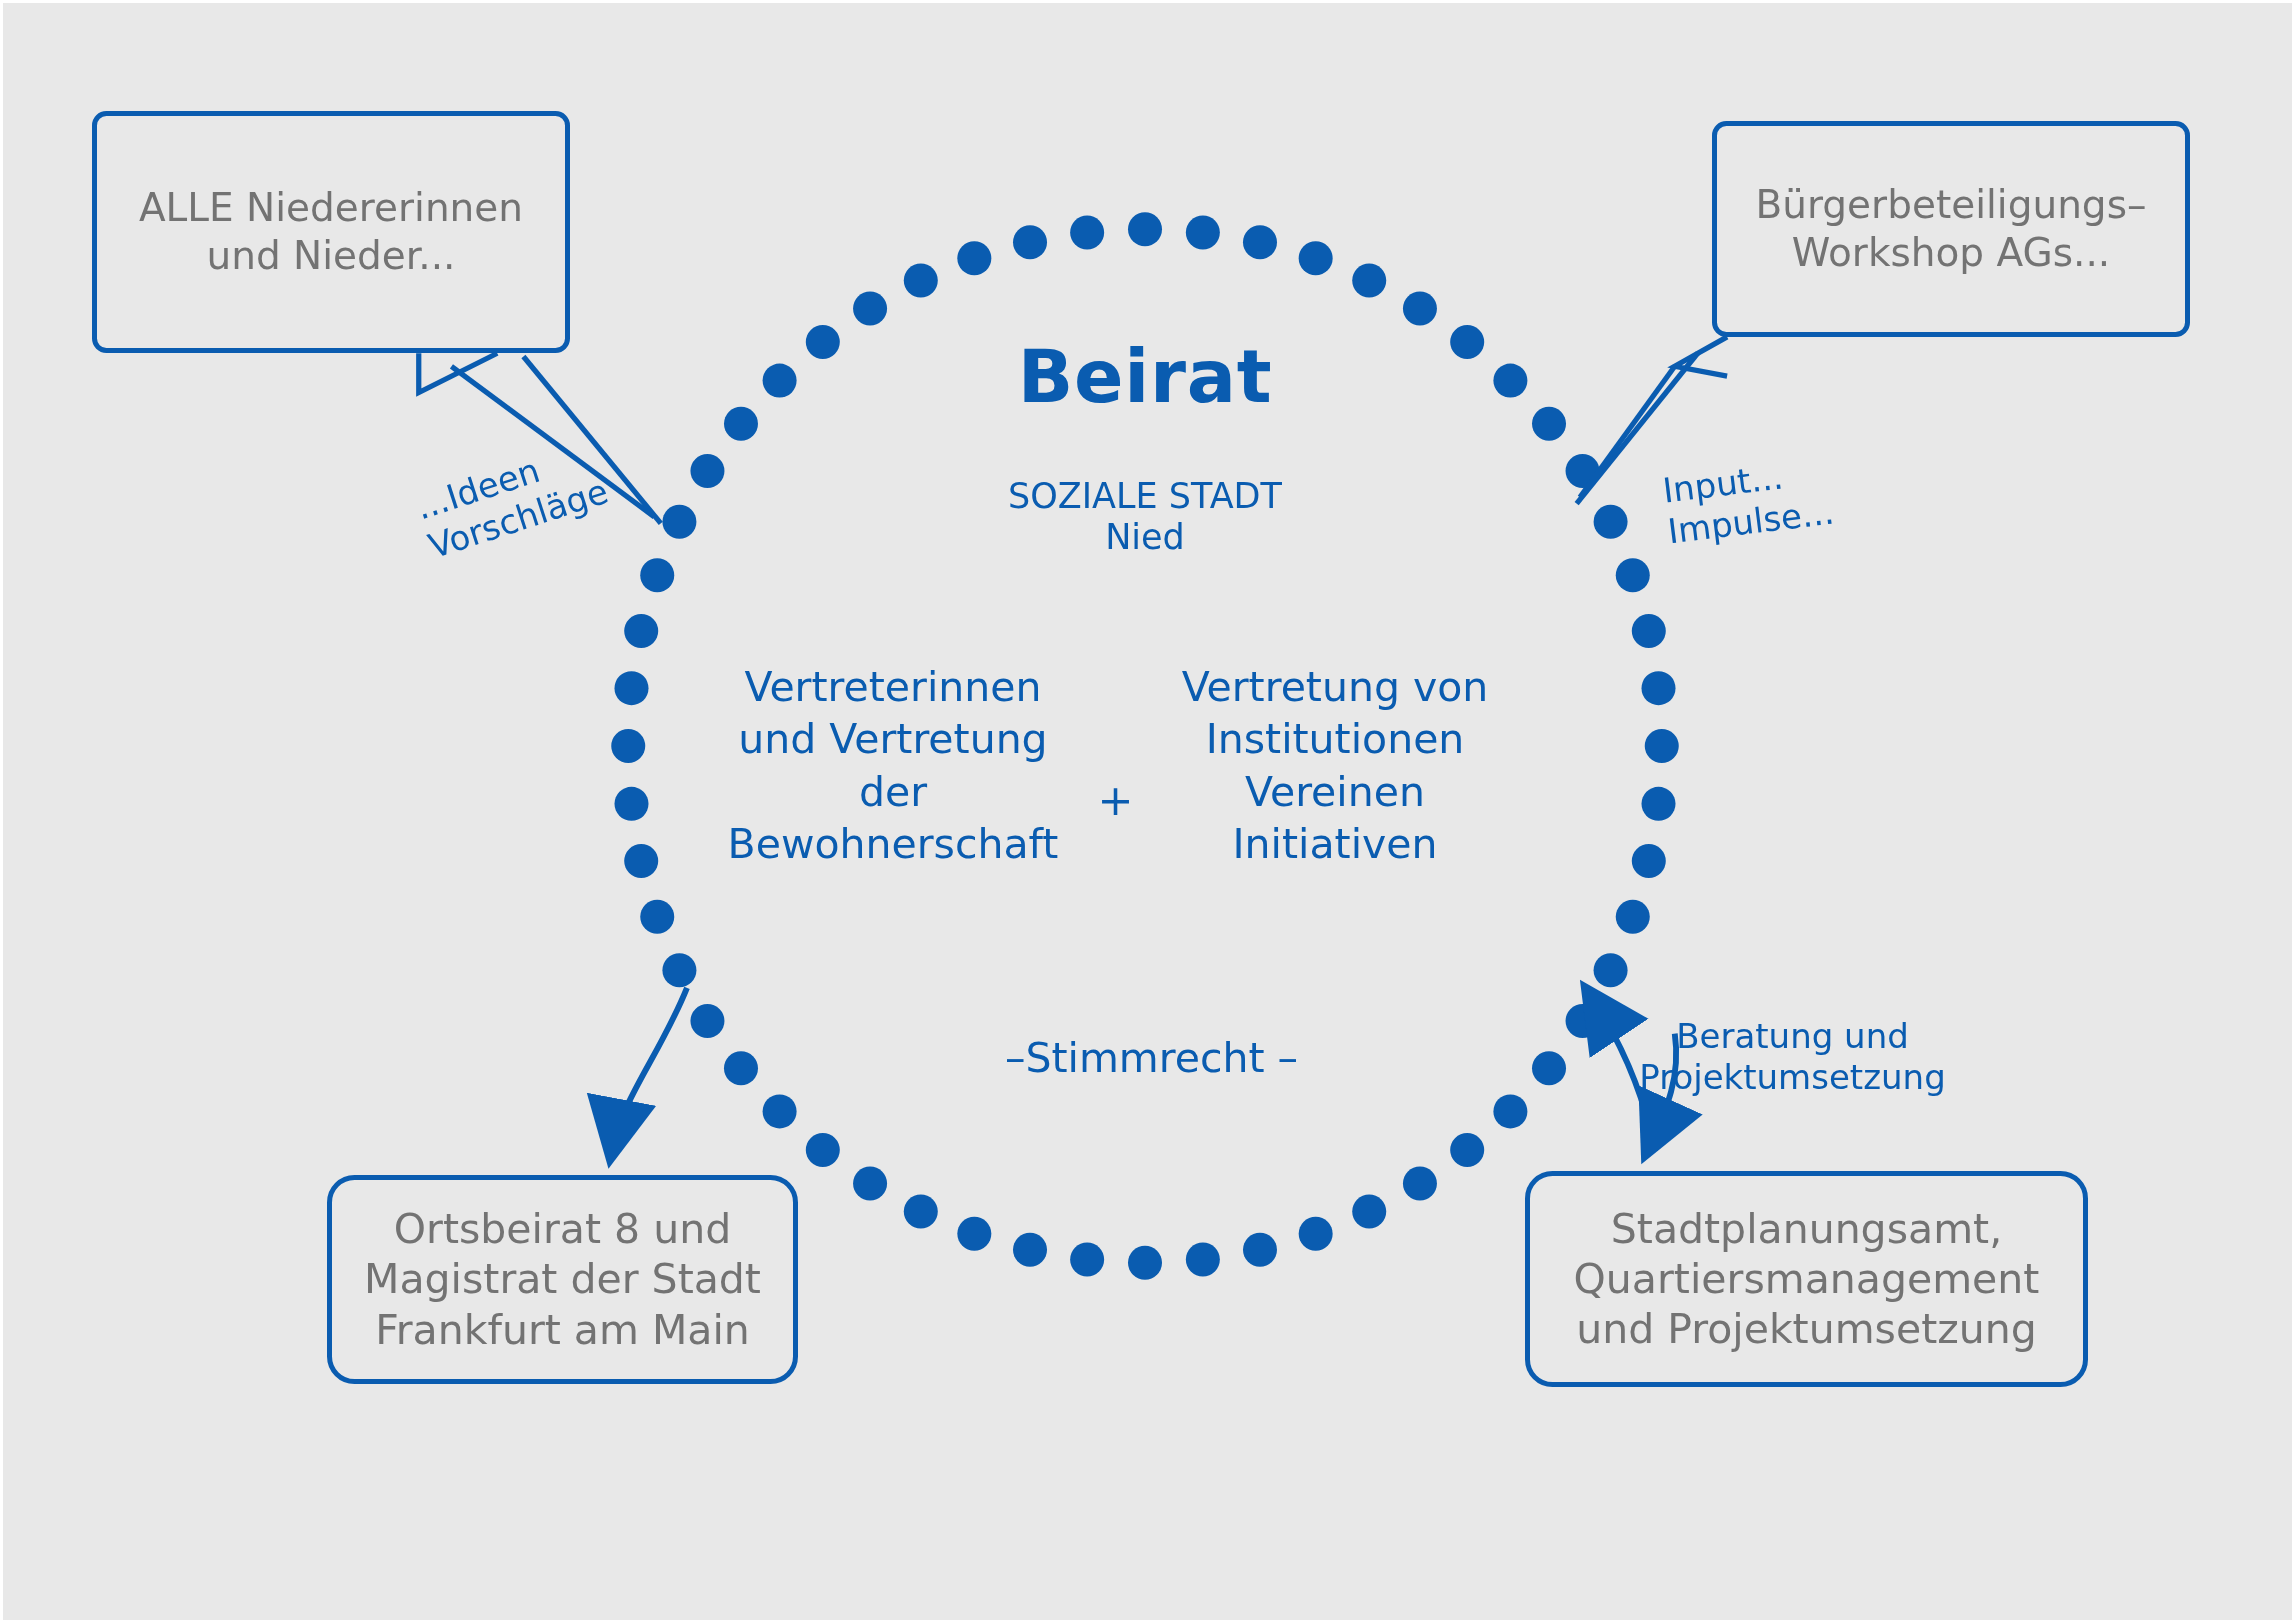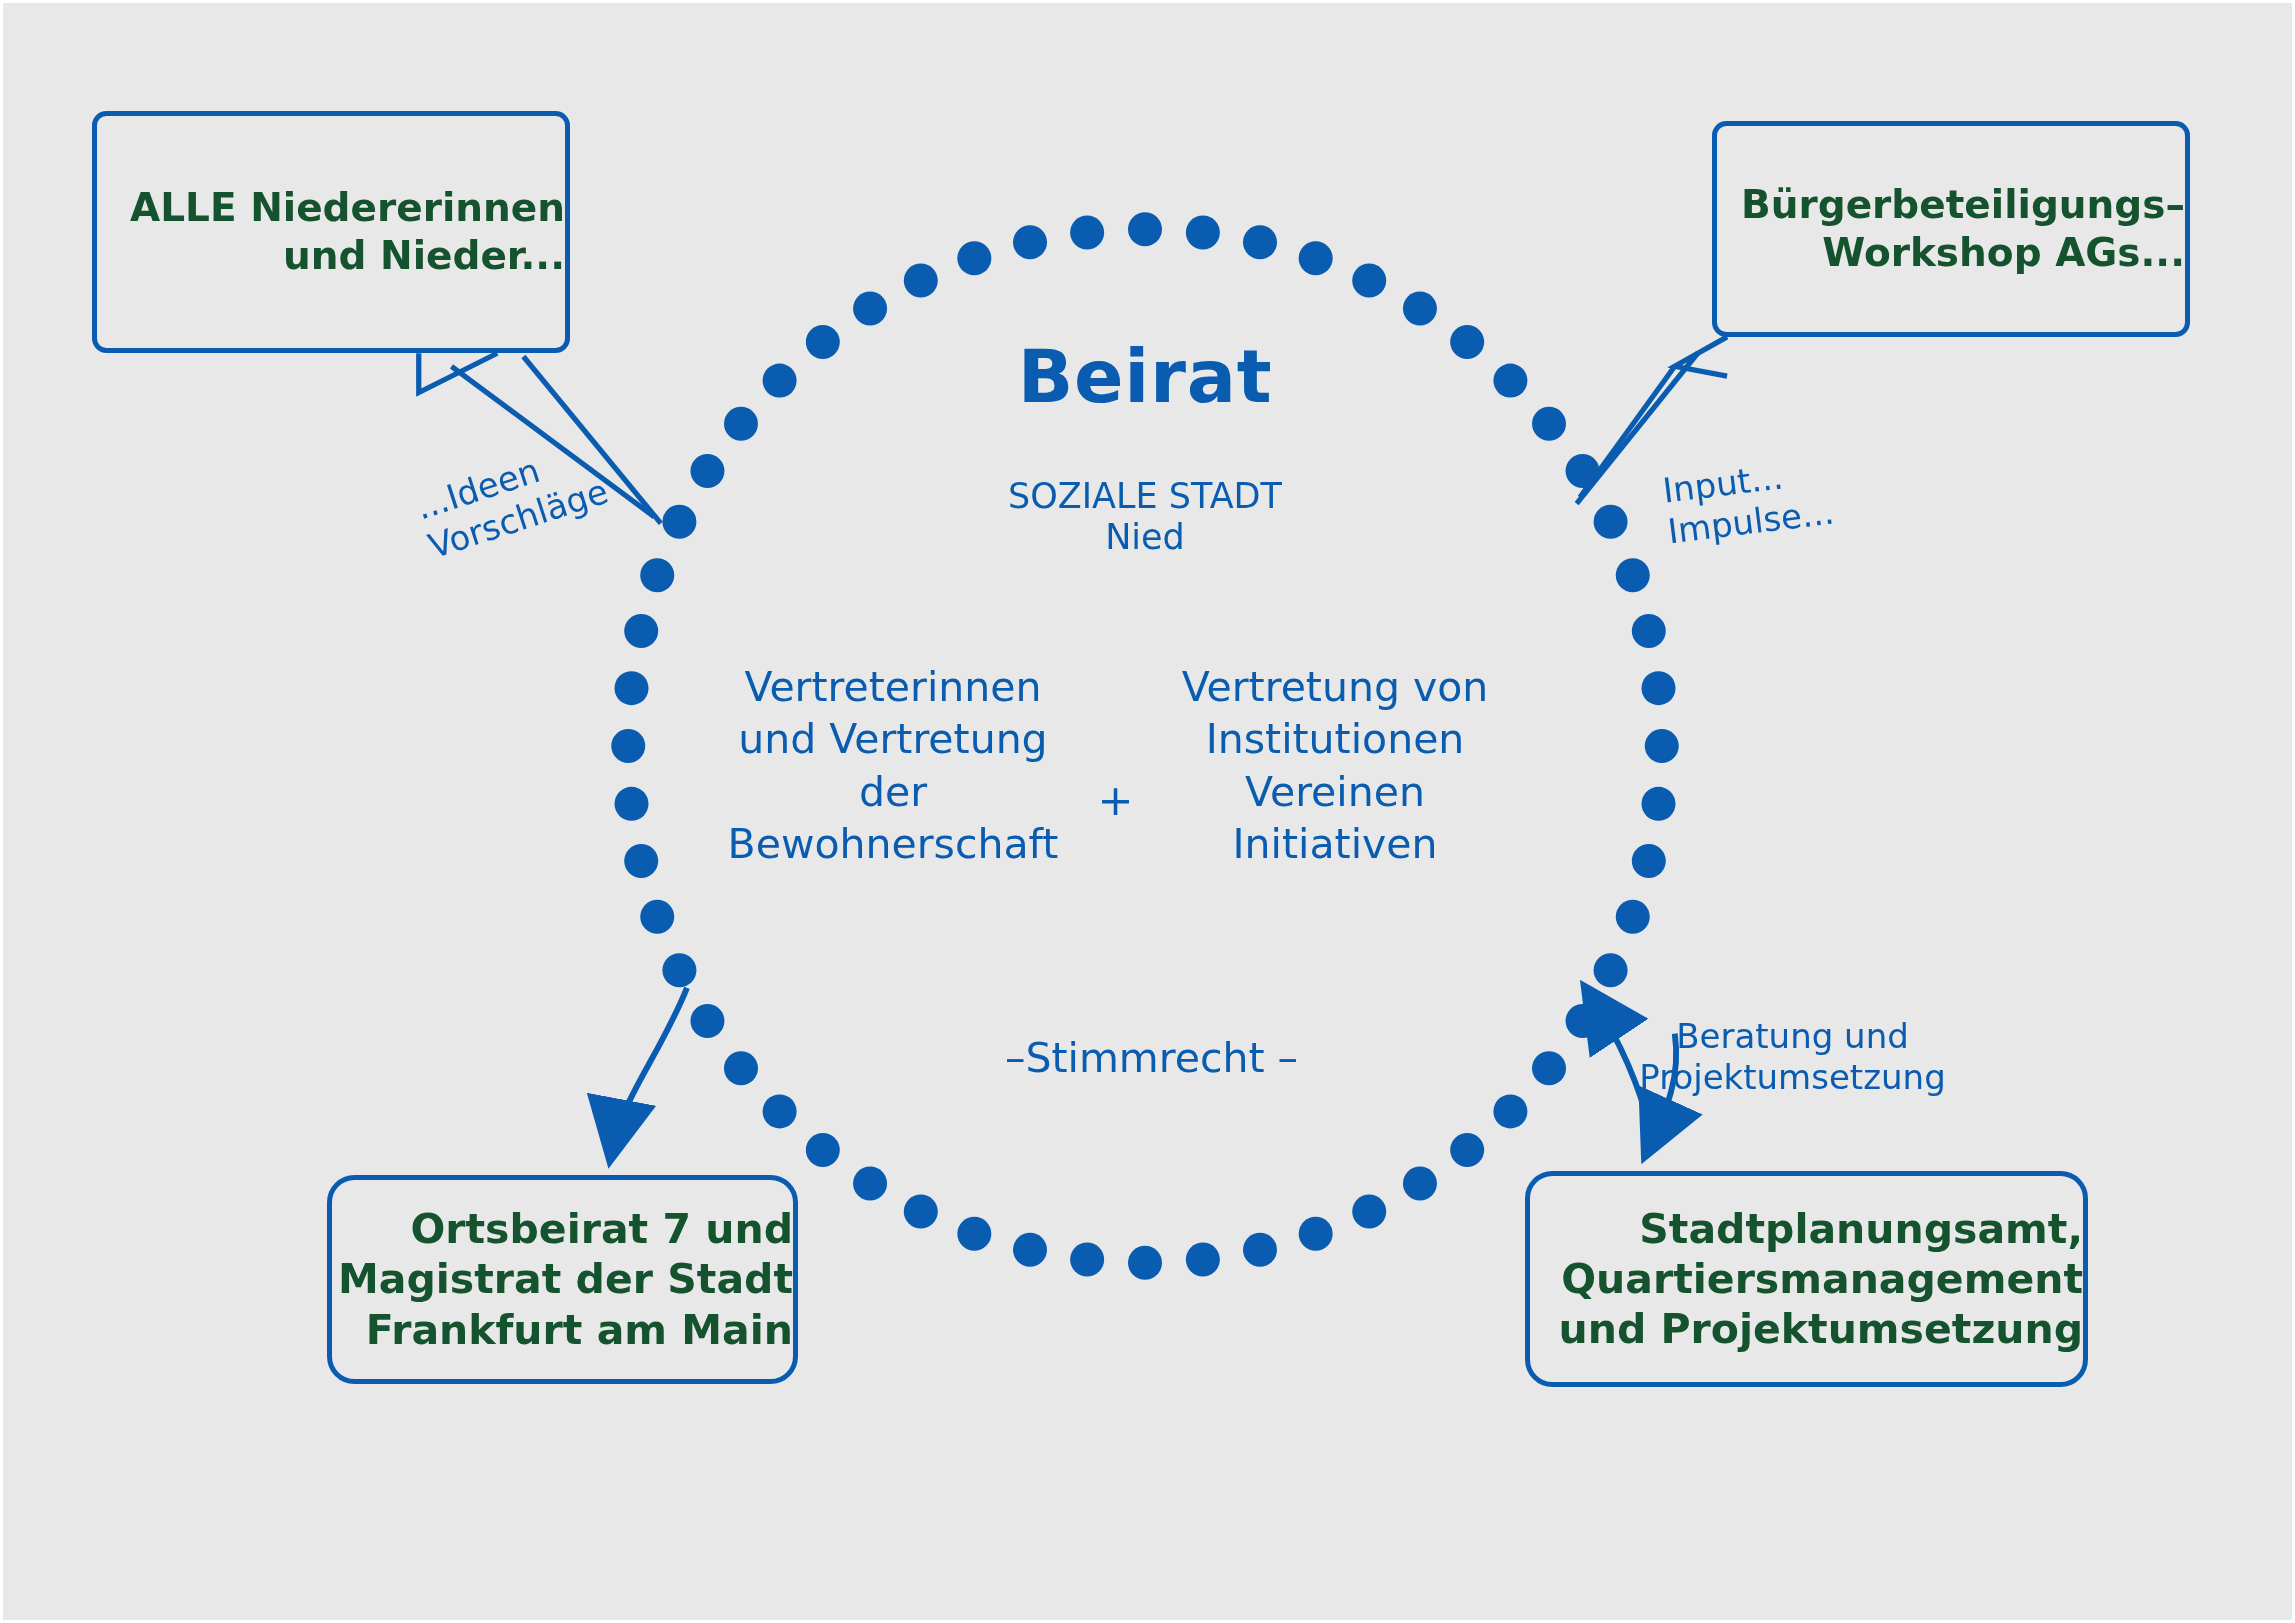--- a/index.html
+++ b/index.html
@@ -81,27 +81,26 @@
     font-size: 41px;
     font-weight: 400;
   }
 
   
   .box {
     position: absolute;
     box-sizing: border-box;
     border: 5.2px solid #0a5cb0;
     background: #e8e8e8;
-    color: #14532d;
+    color: #737373;
     display: flex;
     align-items: center;
     justify-content: center;
-    text-align: right;
+    text-align: center;
     line-height: 1.22;
-    font-weight: bold;
   }
   .speech {
     border-radius: 14.4px;
   }
   .rounded {
     border-radius: 27.5px;
   }
 
   #box-alle {
     left: 92px; top: 111px;
@@ -258,21 +257,21 @@
 
     <path d="M1050,1510 C1010,1610 950,1680 935,1760" stroke="#0a5cb0" stroke-width="9" fill="none" marker-end="url(#arrowblue)"></path>
 
     <path d="M2530,1760 C2510,1660 2470,1580 2430,1520" stroke="#0a5cb0" stroke-width="9" fill="none" marker-end="url(#arrowblue)"></path>
 
     <path d="M2560,1580 C2570,1650 2545,1700 2520,1755" stroke="#0a5cb0" stroke-width="9" fill="none" marker-end="url(#arrowblue)"></path>
   </svg>
 
   <div class="box speech" id="box-alle">ALLE Niedererinnen und Nieder...</div>
   <div class="box speech" id="box-buerger">Bürgerbeteiligungs– Workshop AGs...</div>
-  <div class="box rounded" id="box-ortsbeirat">Ortsbeirat 7 und Magistrat der Stadt Frankfurt am Main</div>
+  <div class="box rounded" id="box-ortsbeirat">Ortsbeirat 8 und Magistrat der Stadt Frankfurt am Main</div>
   <div class="box rounded" id="box-stadtplanung">Stadtplanungsamt, Quartiersmanagement und Projektumsetzung</div>
 
   <div class="annot" id="annot-ideen">...Ideen Vorschläge</div>
   <div class="annot" id="annot-input">Input... Impulse...</div>
   <div class="annot" id="annot-beratung-rechts">Beratung und Projektumsetzung</div>
 
   <div class="frame-border"></div>
 </div>
 
 

